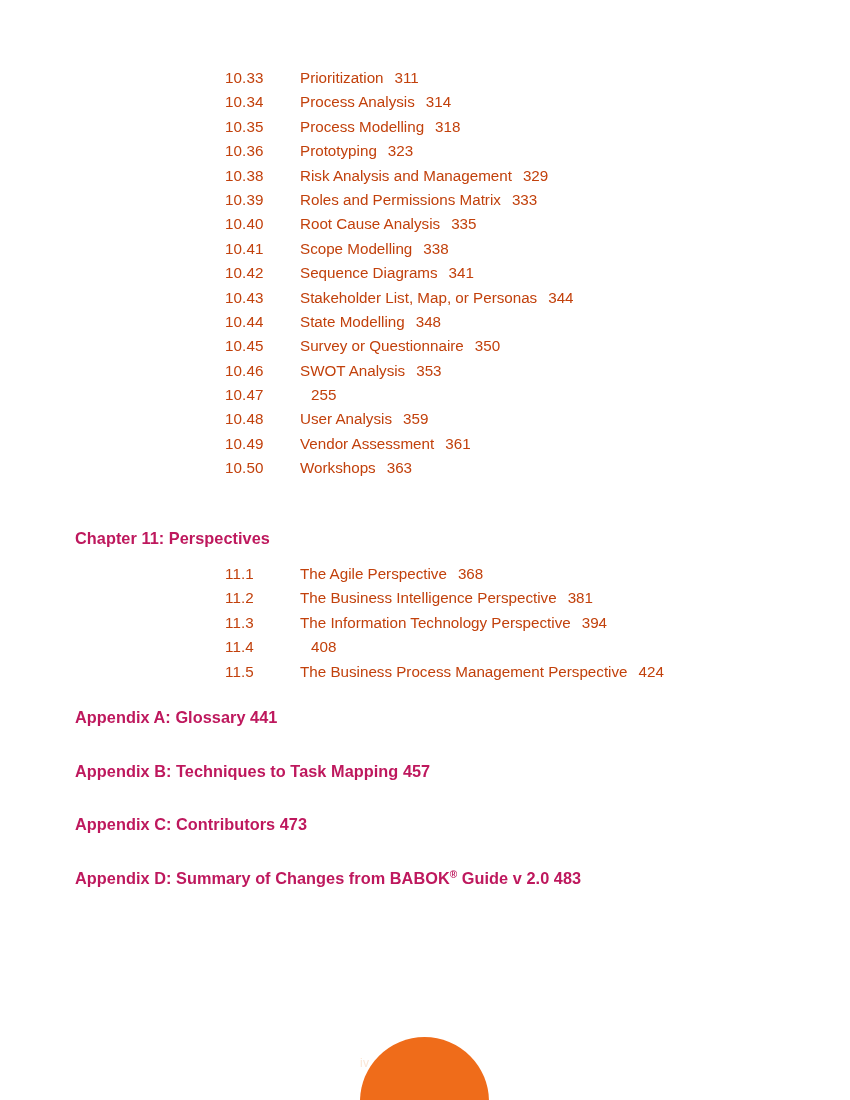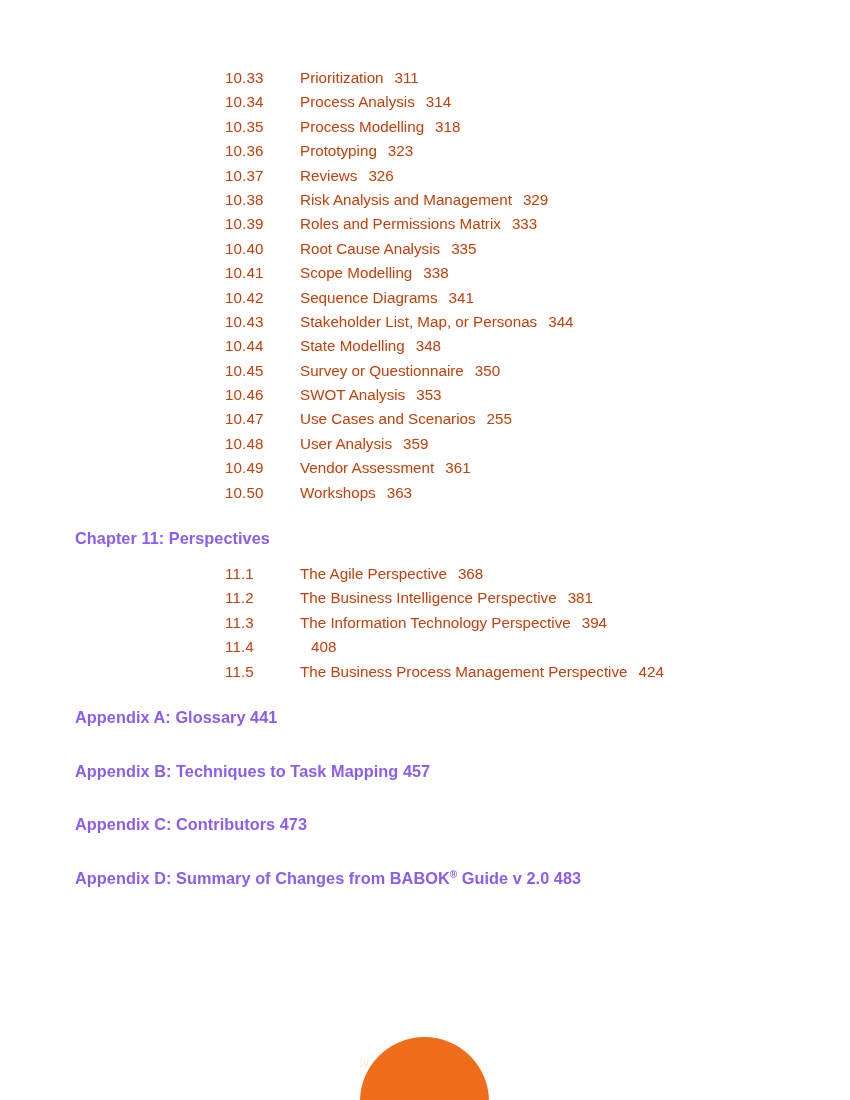--- a/index.html
+++ b/index.html
@@ -50,21 +50,21 @@
   .toc-page {
     margin-left: 11px;
   }
 
   
   .heading {
     position: absolute;
     left: 75px;
     font-size: 16.3px;
     font-weight: bold;
-    color: #8b5cf6;
+    color: #be185d;
     letter-spacing: 0.05px;
     white-space: nowrap;
   }
   .heading sup {
     font-size: 0.62em;
     vertical-align: super;
     line-height: 0;
   }
 
   
@@ -108,25 +108,20 @@
         <span class="toc-num">10.35</span>
         <span class="toc-title">Process Modelling</span>
         <span class="toc-page">318</span>
       </div>
       <div class="toc-row">
         <span class="toc-num">10.36</span>
         <span class="toc-title">Prototyping</span>
         <span class="toc-page">323</span>
       </div>
       <div class="toc-row">
-        <span class="toc-num">10.37</span>
-        <span class="toc-title">Reviews</span>
-        <span class="toc-page">326</span>
-      </div>
-      <div class="toc-row">
         <span class="toc-num">10.38</span>
         <span class="toc-title">Risk Analysis and Management</span>
         <span class="toc-page">329</span>
       </div>
       <div class="toc-row">
         <span class="toc-num">10.39</span>
         <span class="toc-title">Roles and Permissions Matrix</span>
         <span class="toc-page">333</span>
       </div>
       <div class="toc-row">
@@ -159,21 +154,20 @@
         <span class="toc-title">Survey or Questionnaire</span>
         <span class="toc-page">350</span>
       </div>
       <div class="toc-row">
         <span class="toc-num">10.46</span>
         <span class="toc-title">SWOT Analysis</span>
         <span class="toc-page">353</span>
       </div>
       <div class="toc-row">
         <span class="toc-num">10.47</span>
-        <span class="toc-title">Use Cases and Scenarios</span>
         <span class="toc-page">255</span>
       </div>
       <div class="toc-row">
         <span class="toc-num">10.48</span>
         <span class="toc-title">User Analysis</span>
         <span class="toc-page">359</span>
       </div>
       <div class="toc-row">
         <span class="toc-num">10.49</span>
         <span class="toc-title">Vendor Assessment</span>

